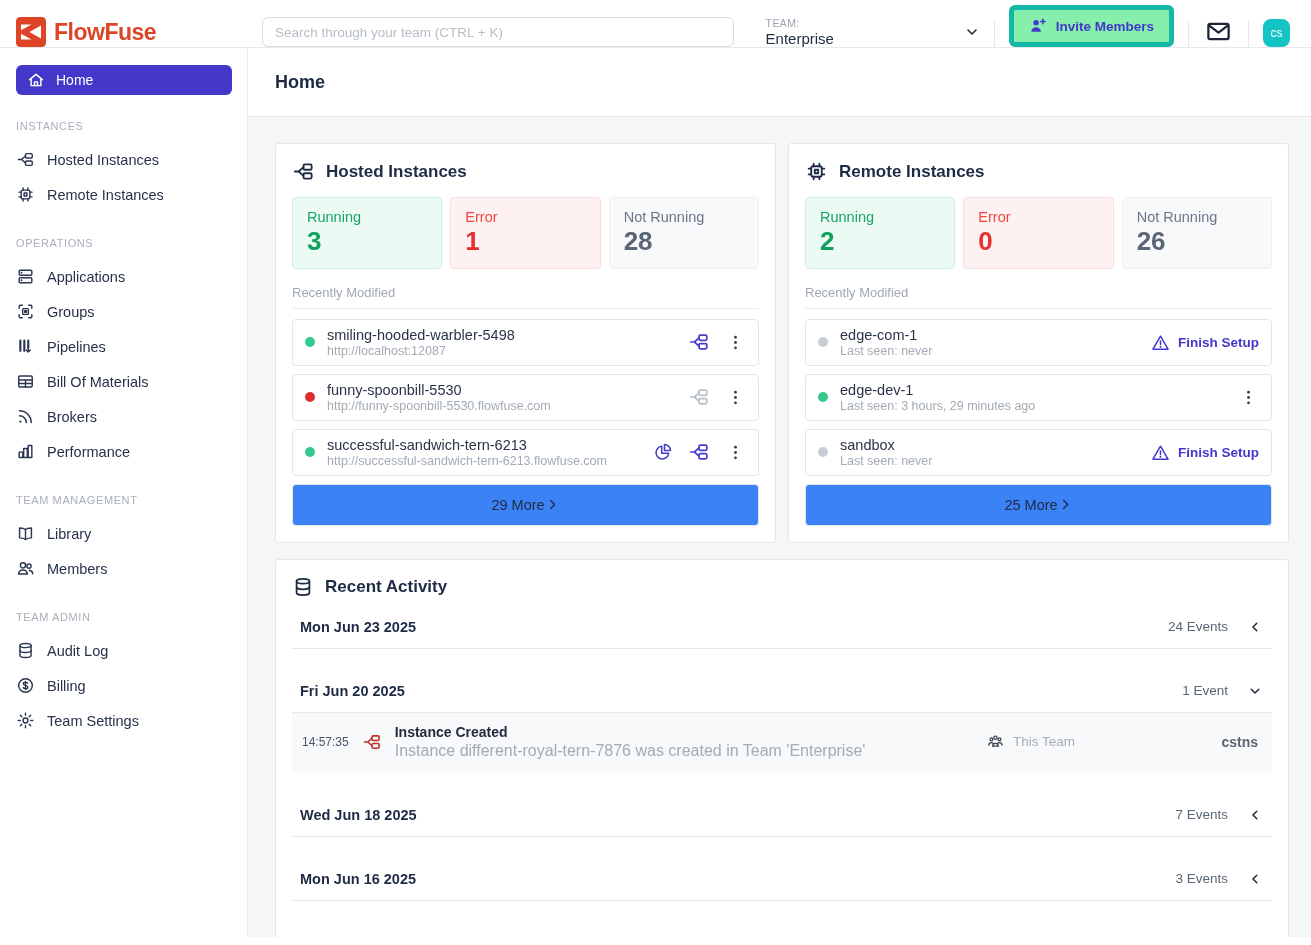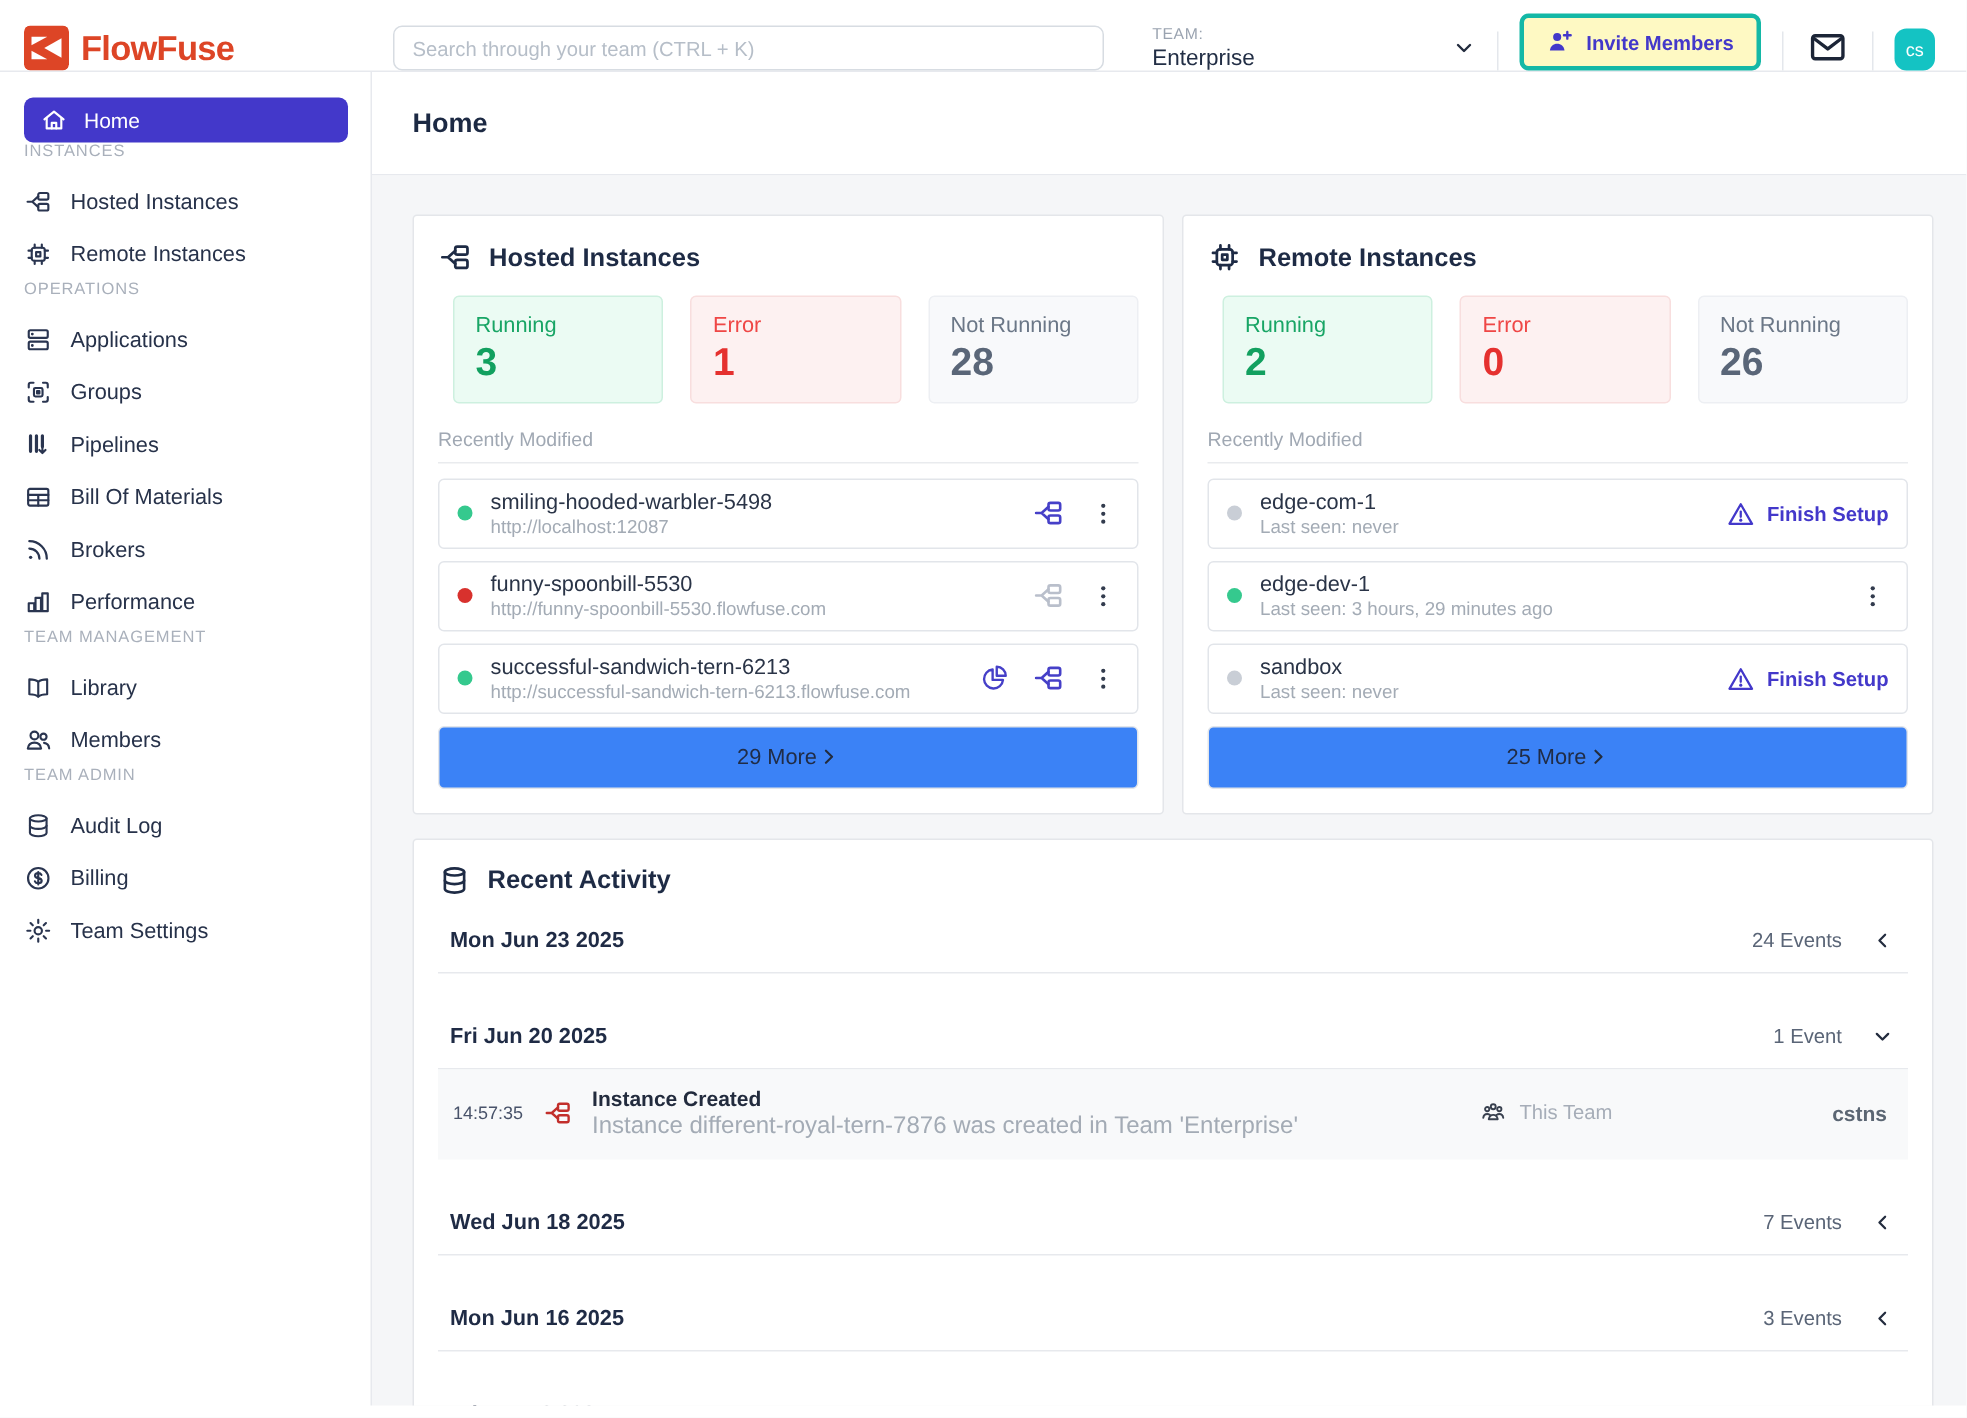--- a/index.html
+++ b/index.html
@@ -22,63 +22,63 @@
     width:488px; height:30px; margin-left:14px; border:1px solid #d7dce2; border-radius:6px;
     padding:0 12px; font-size:13.5px; color:#3c4658; outline:none; font-family:inherit;
   }
   .search-input::placeholder { color:#b6bec8; }
   .team-select { display:flex; align-items:center; margin-left:32px; width:222px; cursor:pointer; }
   .team-texts { flex:1; }
   .team-label { font-size:10.5px; color:#9aa3b0; letter-spacing:0.4px; }
   .team-name { font-size:15px; color:#222e45; margin-top:1px; }
   .vdiv { width:1px; height:26px; background:#e4e7ec; margin:0 14px; flex:none; }
   .invite-btn {
-    display:flex; align-items:center; gap:9px; border:3px solid #14b8a6; color:#4338ca;
-    background:#fef9c3; border-radius:6px; padding:7px 15px; font-size:13.5px; font-weight:700;
+    display:flex; align-items:center; gap:9px; border:5px solid #14b8a6; color:#4338ca;
+    background:#86efac; border-radius:6px; padding:7px 15px; font-size:13.5px; font-weight:700;
     font-family:inherit; cursor:pointer; white-space:nowrap;
   }
   .icon-btn { background:none; border:none; cursor:pointer; padding:2px; color:#1c2537; }
   .avatar {
     width:28px; height:28px; border-radius:8px; background:#14c3c3; color:#fff;
     font-size:12px; display:flex; align-items:center; justify-content:center;
     border:none; cursor:pointer; font-family:inherit;
   }
 
   
   .shell { display:flex; height:889px; }
   .sidebar { width:248px; flex:none; border-right:1px solid #e7e9ee; background:#fff; padding-top:17px; }
   .main { flex:1; min-width:0; display:flex; flex-direction:column; }
 
   
   .home-btn {
     margin:0 16px; height:30px; width:216px; background:#4338ca; color:#fff; border:none;
     border-radius:6px; display:flex; align-items:center; gap:11px; padding:0 11px;
     font-size:14px; font-family:inherit; cursor:pointer;
   }
-  .nav-section { }
+  .nav-section { margin-top:25px; }
   .nav-section-title { padding:0 16px; font-size:11px; letter-spacing:0.6px; color:#a9b0bb; margin-bottom:10px; }
   .nav-item {
     height:35px; display:flex; align-items:center; gap:12px; padding:0 16px;
     font-size:14.5px; color:#27324a; cursor:pointer;
   }
   .nav-item svg { color:#2a3550; }
 
   
   .page-header { height:69px; background:#fff; border-bottom:1px solid #e7e9ee; display:flex; align-items:center; padding-left:27px; flex:none; }
   .page-title { font-size:18px; font-weight:700; color:#1c2943; }
 
   .content { flex:1; background:#f5f6f8; padding:26px 22px 20px 27px; overflow:hidden; }
   .cards-row { display:flex; gap:12px; }
 
   .card { background:#fff; border:1px solid #e4e6ea; border-radius:3px; padding:16px; flex:1 1 0; min-width:0; }
   .card-title-row { display:flex; align-items:center; gap:11px; margin-bottom:14px; color:#1e2b45; }
   .card-title { font-size:17px; font-weight:700; }
 
   .stats-row { display:flex; gap:8px; }
-  .stat { flex:1 1 0; border-radius:4px; padding:11px 14px 12px;margin-left:10px; }
+  .stat { flex:1 1 0; border-radius:4px; padding:11px 14px 12px; }
   .stat-label { font-size:14.5px; }
   .stat-value { font-size:26px; font-weight:700; margin-top:2px; line-height:1.1; }
   .stat.running { background:#ebfbf3; border:1px solid #cdf0df; }
   .stat.running .stat-label { color:#18a565; }
   .stat.running .stat-value { color:#12a05f; }
   .stat.error { background:#fdf1f1; border:1px solid #f8dede; }
   .stat.error .stat-label { color:#ef4746; }
   .stat.error .stat-value { color:#e5312f; }
   .stat.neutral { background:#f8f9fb; border:1px solid #edeff3; }
   .stat.neutral .stat-label { color:#6b7787; }

